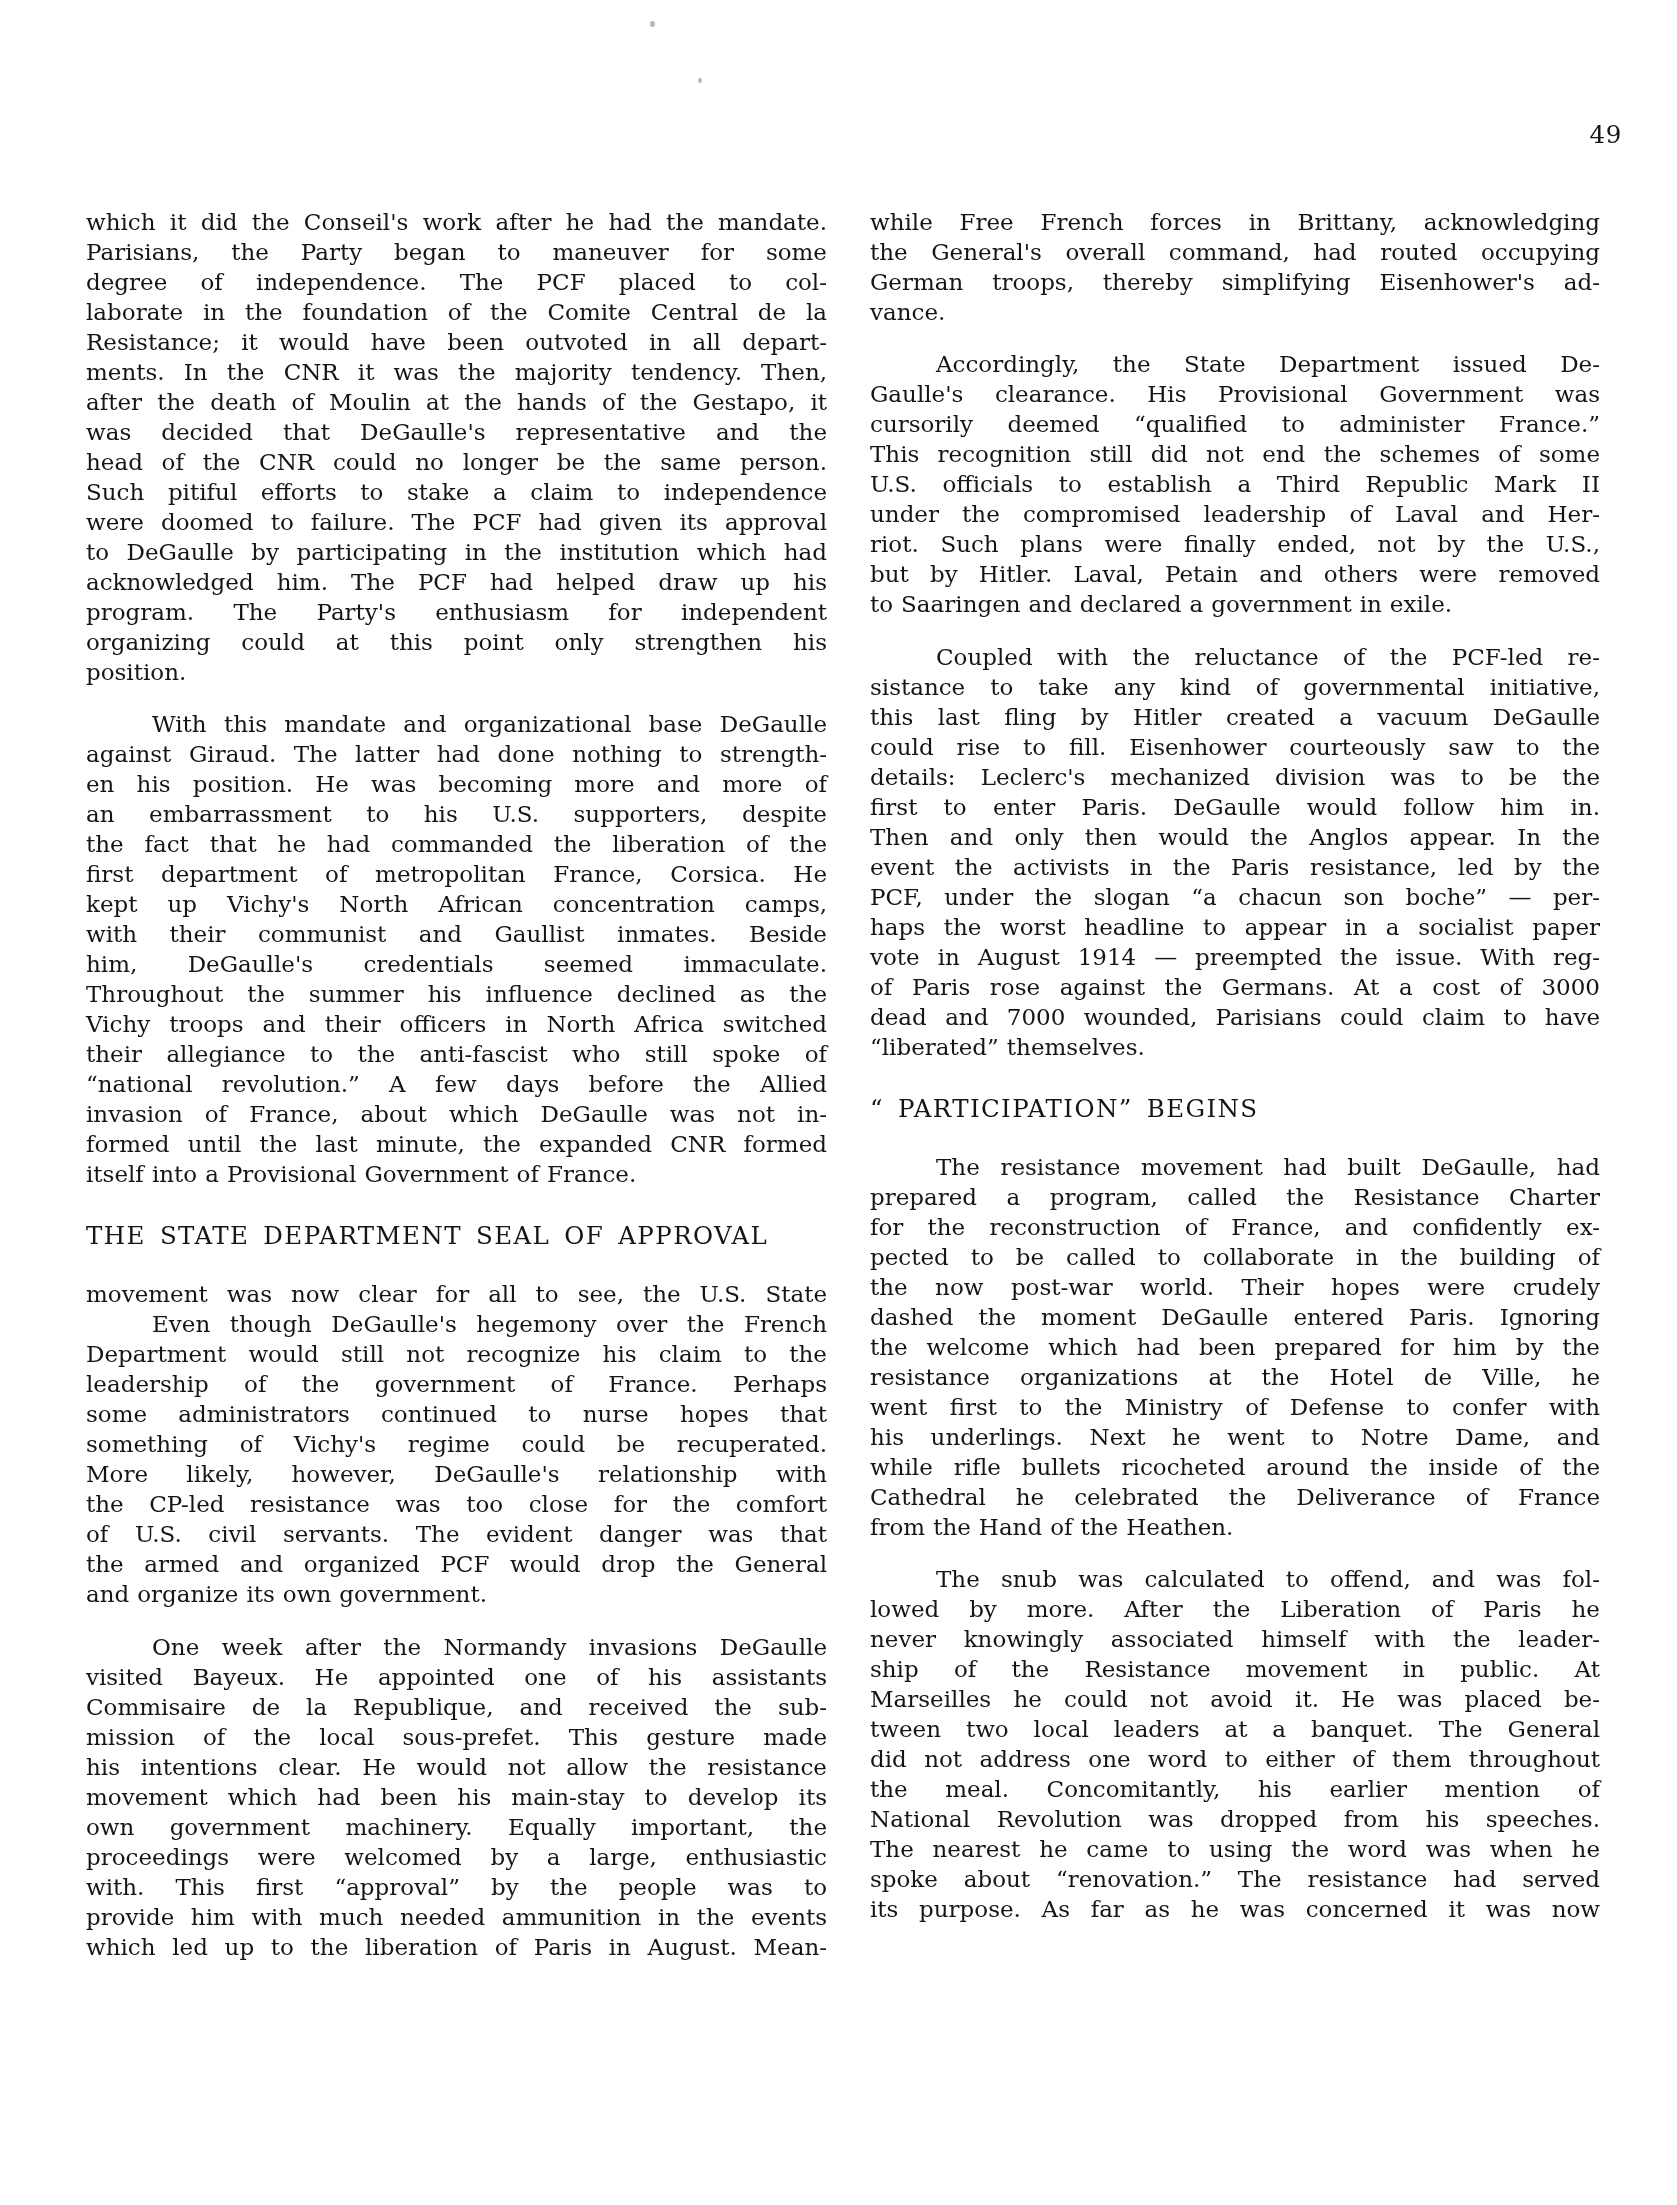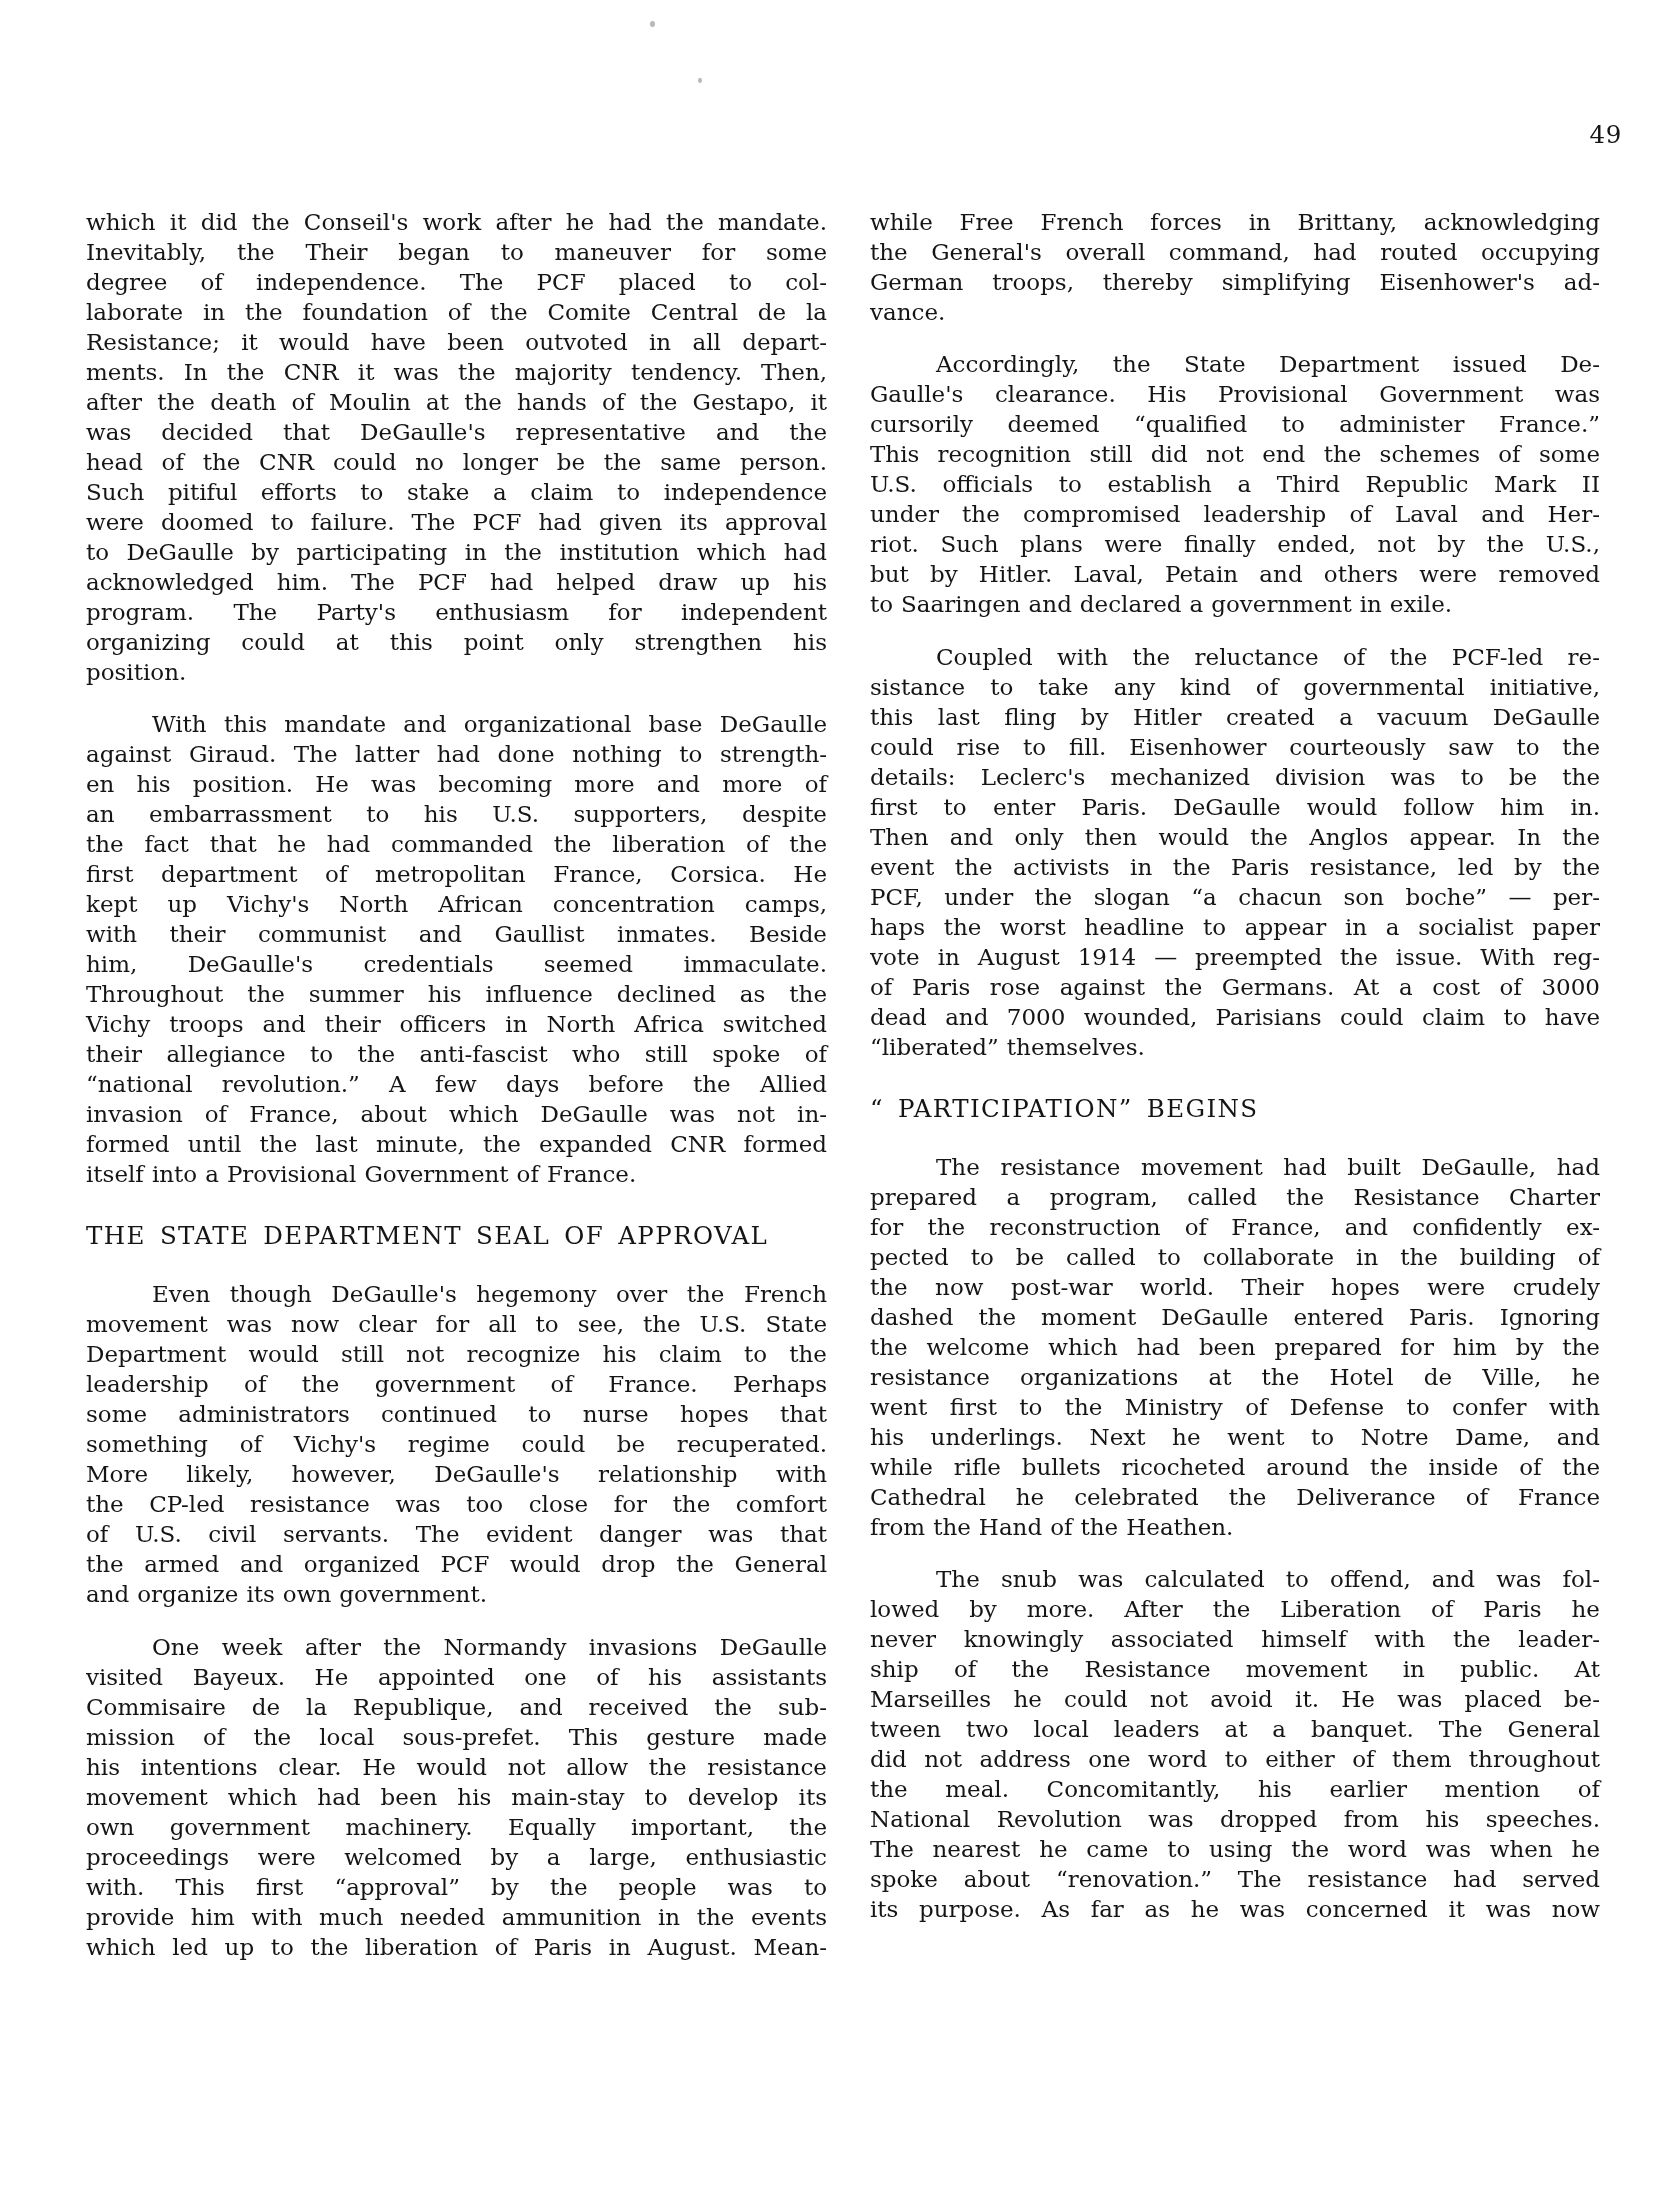--- a/index.html
+++ b/index.html
@@ -59,21 +59,21 @@
 </head>
 <body>
 
 <div class="page">
   <div class="speck speck-1"></div>
   <div class="speck speck-2"></div>
   <div class="page-number">49</div>
   <div class="col col-left">
       <div class="para">
         <div class="line">which it did the Conseil's work after he had the mandate.</div>
-        <div class="line">Inevitably, the Their began to maneuver for some</div>
+        <div class="line">Parisians, the Party began to maneuver for some</div>
         <div class="line">degree of independence. The PCF placed to col-</div>
         <div class="line">laborate in the foundation of the Comite Central de la</div>
         <div class="line">Resistance; it would have been outvoted in all depart-</div>
         <div class="line">ments. In the CNR it was the majority tendency. Then,</div>
         <div class="line">after the death of Moulin at the hands of the Gestapo, it</div>
         <div class="line">was decided that DeGaulle's representative and the</div>
         <div class="line">head of the CNR could no longer be the same person.</div>
         <div class="line">Such pitiful efforts to stake a claim to independence</div>
         <div class="line">were doomed to failure. The PCF had given its approval</div>
         <div class="line">to DeGaulle by participating in the institution which had</div>
@@ -95,22 +95,22 @@
         <div class="line">Throughout the summer his influence declined as the</div>
         <div class="line">Vichy troops and their officers in North Africa switched</div>
         <div class="line">their allegiance to the anti-fascist who still spoke of</div>
         <div class="line">“national revolution.” A few days before the Allied</div>
         <div class="line">invasion of France, about which DeGaulle was not in-</div>
         <div class="line">formed until the last minute, the expanded CNR formed</div>
         <div class="line unjust">itself into a Provisional Government of France.</div>
       </div>
       <div class="heading">THE STATE DEPARTMENT SEAL OF APPROVAL</div>
       <div class="para">
+        <div class="line">movement was now clear for all to see, the U.S. State</div>
         <div class="line indent">Even though DeGaulle's hegemony over the French</div>
-        <div class="line">movement was now clear for all to see, the U.S. State</div>
         <div class="line">Department would still not recognize his claim to the</div>
         <div class="line">leadership of the government of France. Perhaps</div>
         <div class="line">some administrators continued to nurse hopes that</div>
         <div class="line">something of Vichy's regime could be recuperated.</div>
         <div class="line">More likely, however, DeGaulle's relationship with</div>
         <div class="line">the CP-led resistance was too close for the comfort</div>
         <div class="line">of U.S. civil servants. The evident danger was that</div>
         <div class="line">the armed and organized PCF would drop the General</div>
         <div class="line unjust">and organize its own government.</div>
       </div>

